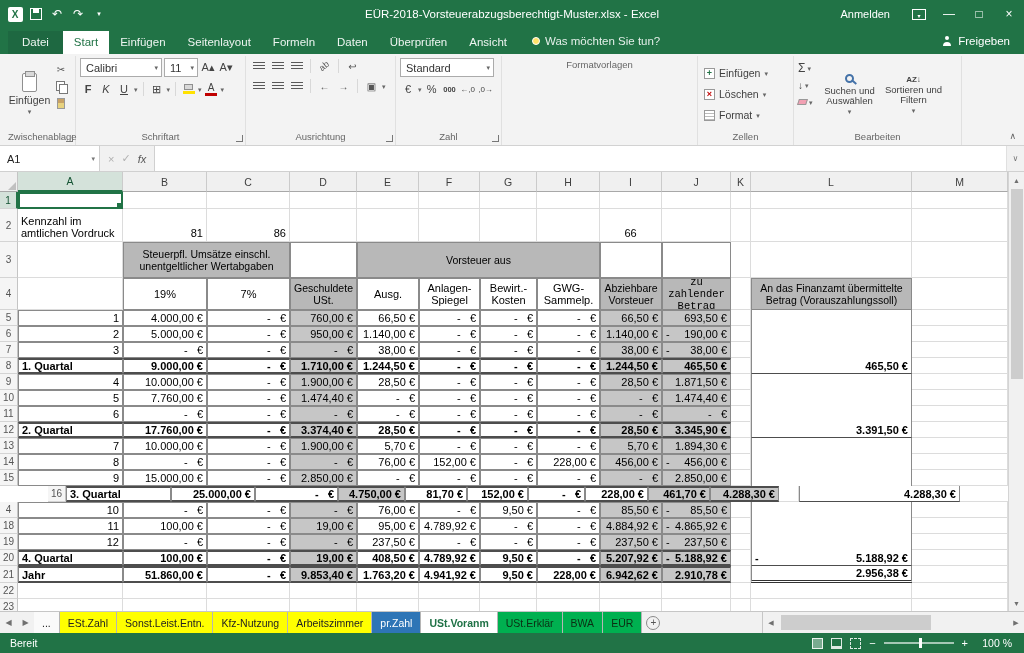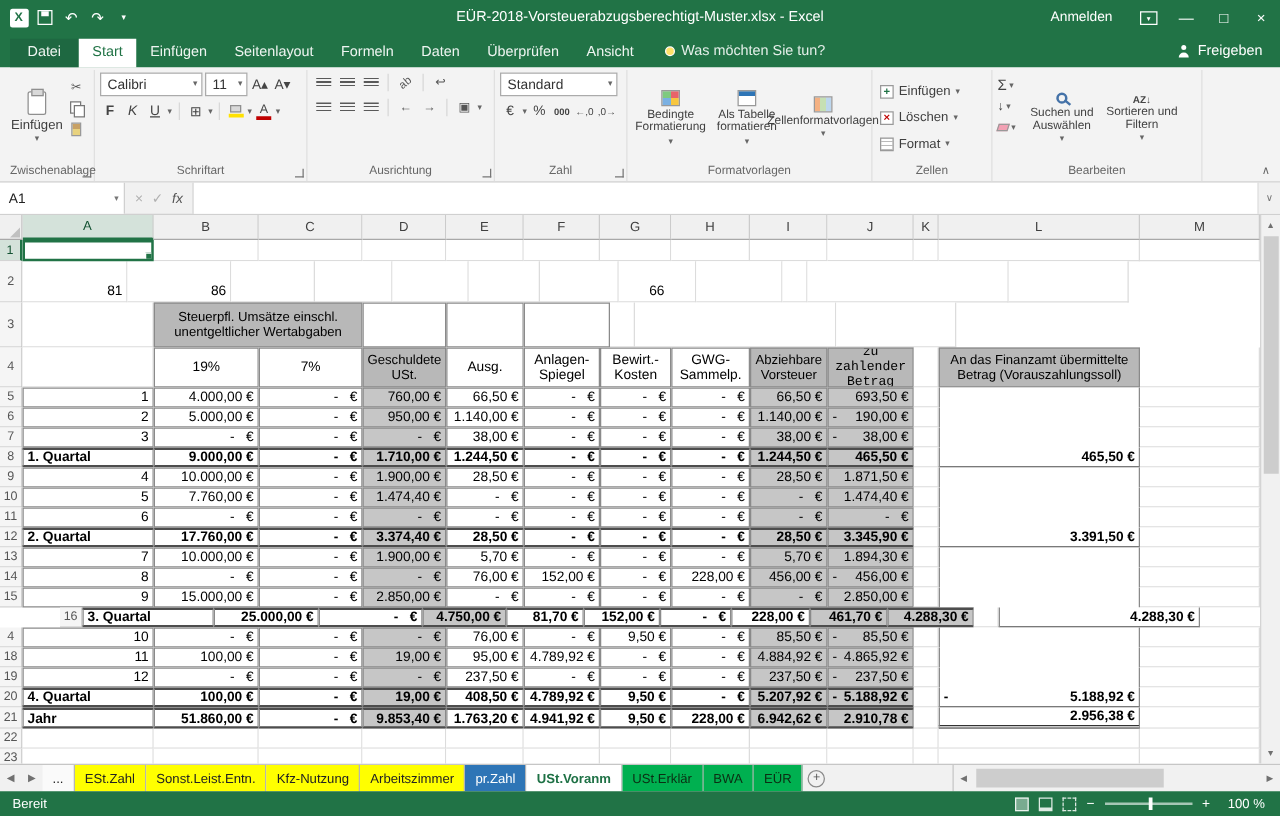--- a/index.html
+++ b/index.html
@@ -342,37 +342,20 @@
             <span class="fbtn" style="font-size:8px">←,0</span>
             <span class="fbtn" style="font-size:8px">,0→</span>
           </div>
         </div>
       </div>
       <div class="rg-label">Zahl</div>
       <span class="launcher"></span>
     </div>
 
     <div class="rgroup" style="width:196px">
-      <div class="rg-body">
-        <div class="style-btn">
-          <span class="cf-ico"></span>
-          <span class="sb-label">Bedingte Formatierung</span>
-          <span class="caret">▾</span>
-        </div>
-        <div class="style-btn">
-          <span class="tbl-ico"></span>
-          <span class="sb-label">Als Tabelle formatieren</span>
-          <span class="caret">▾</span>
-        </div>
-        <div class="style-btn">
-          <span class="cs-ico"></span>
-          <span class="sb-label">Zellenformatvorlagen</span>
-          <span class="caret">▾</span>
-        </div>
-      </div>
       <div class="rg-label">Formatvorlagen</div>
     </div>
 
     <div class="rgroup" style="width:96px">
       <div class="rg-body">
         <div class="cells-col">
           <div class="cell-btn">
             <span class="ico-cells ico-insert"></span>
             <span>Einfügen</span>
             <span class="caret">▾</span>
@@ -469,38 +452,40 @@
             <div class="cell" style="width: 57px;"></div>
             <div class="cell" style="width: 63px;"></div>
             <div class="cell" style="width: 62px;"></div>
             <div class="cell" style="width: 69px;"></div>
             <div class="cell" style="width: 20px;"></div>
             <div class="cell" style="width: 161px;"></div>
             <div class="cell" style="width: 96px;"></div>
           </div>
           <div class="grid-row" style="height: 33px;">
             <div class="rownum">2</div>
+            <div class="cell wrap vb al" style="width: 105px;">Kennzahl im amtlichen Vordruck</div>
             <div class="cell vb" style="width: 84px;">81</div>
             <div class="cell vb" style="width: 83px;">86</div>
             <div class="cell" style="width: 67px;"></div>
             <div class="cell" style="width: 62px;"></div>
             <div class="cell" style="width: 61px;"></div>
             <div class="cell" style="width: 57px;"></div>
             <div class="cell" style="width: 63px;"></div>
             <div class="cell vb ac" style="width: 62px;">66</div>
             <div class="cell" style="width: 69px;"></div>
             <div class="cell" style="width: 20px;"></div>
             <div class="cell" style="width: 161px;"></div>
             <div class="cell" style="width: 96px;"></div>
           </div>
           <div class="grid-row" style="height: 36px;">
             <div class="rownum">3</div>
             <div class="cell" style="width: 105px;"></div>
             <div class="cell tb hdr wrap" style="width: 167px;">Steuerpfl. Umsätze einschl. unentgeltlicher Wertabgaben</div>
             <div class="cell tb" style="width: 67px;"></div>
+            <div class="cell tb hdr" style="width: 243px;">Vorsteuer aus</div>
             <div class="cell tb" style="width: 62px;"></div>
             <div class="cell tb" style="width: 69px;"></div>
             <div class="cell" style="width: 20px;"></div>
             <div class="cell" style="width: 161px;"></div>
             <div class="cell" style="width: 96px;"></div>
           </div>
           <div class="grid-row" style="height: 32px;">
             <div class="rownum">4</div>
             <div class="cell" style="width: 105px;"></div>
             <div class="cell tb ac" style="width: 84px;">19%</div>

